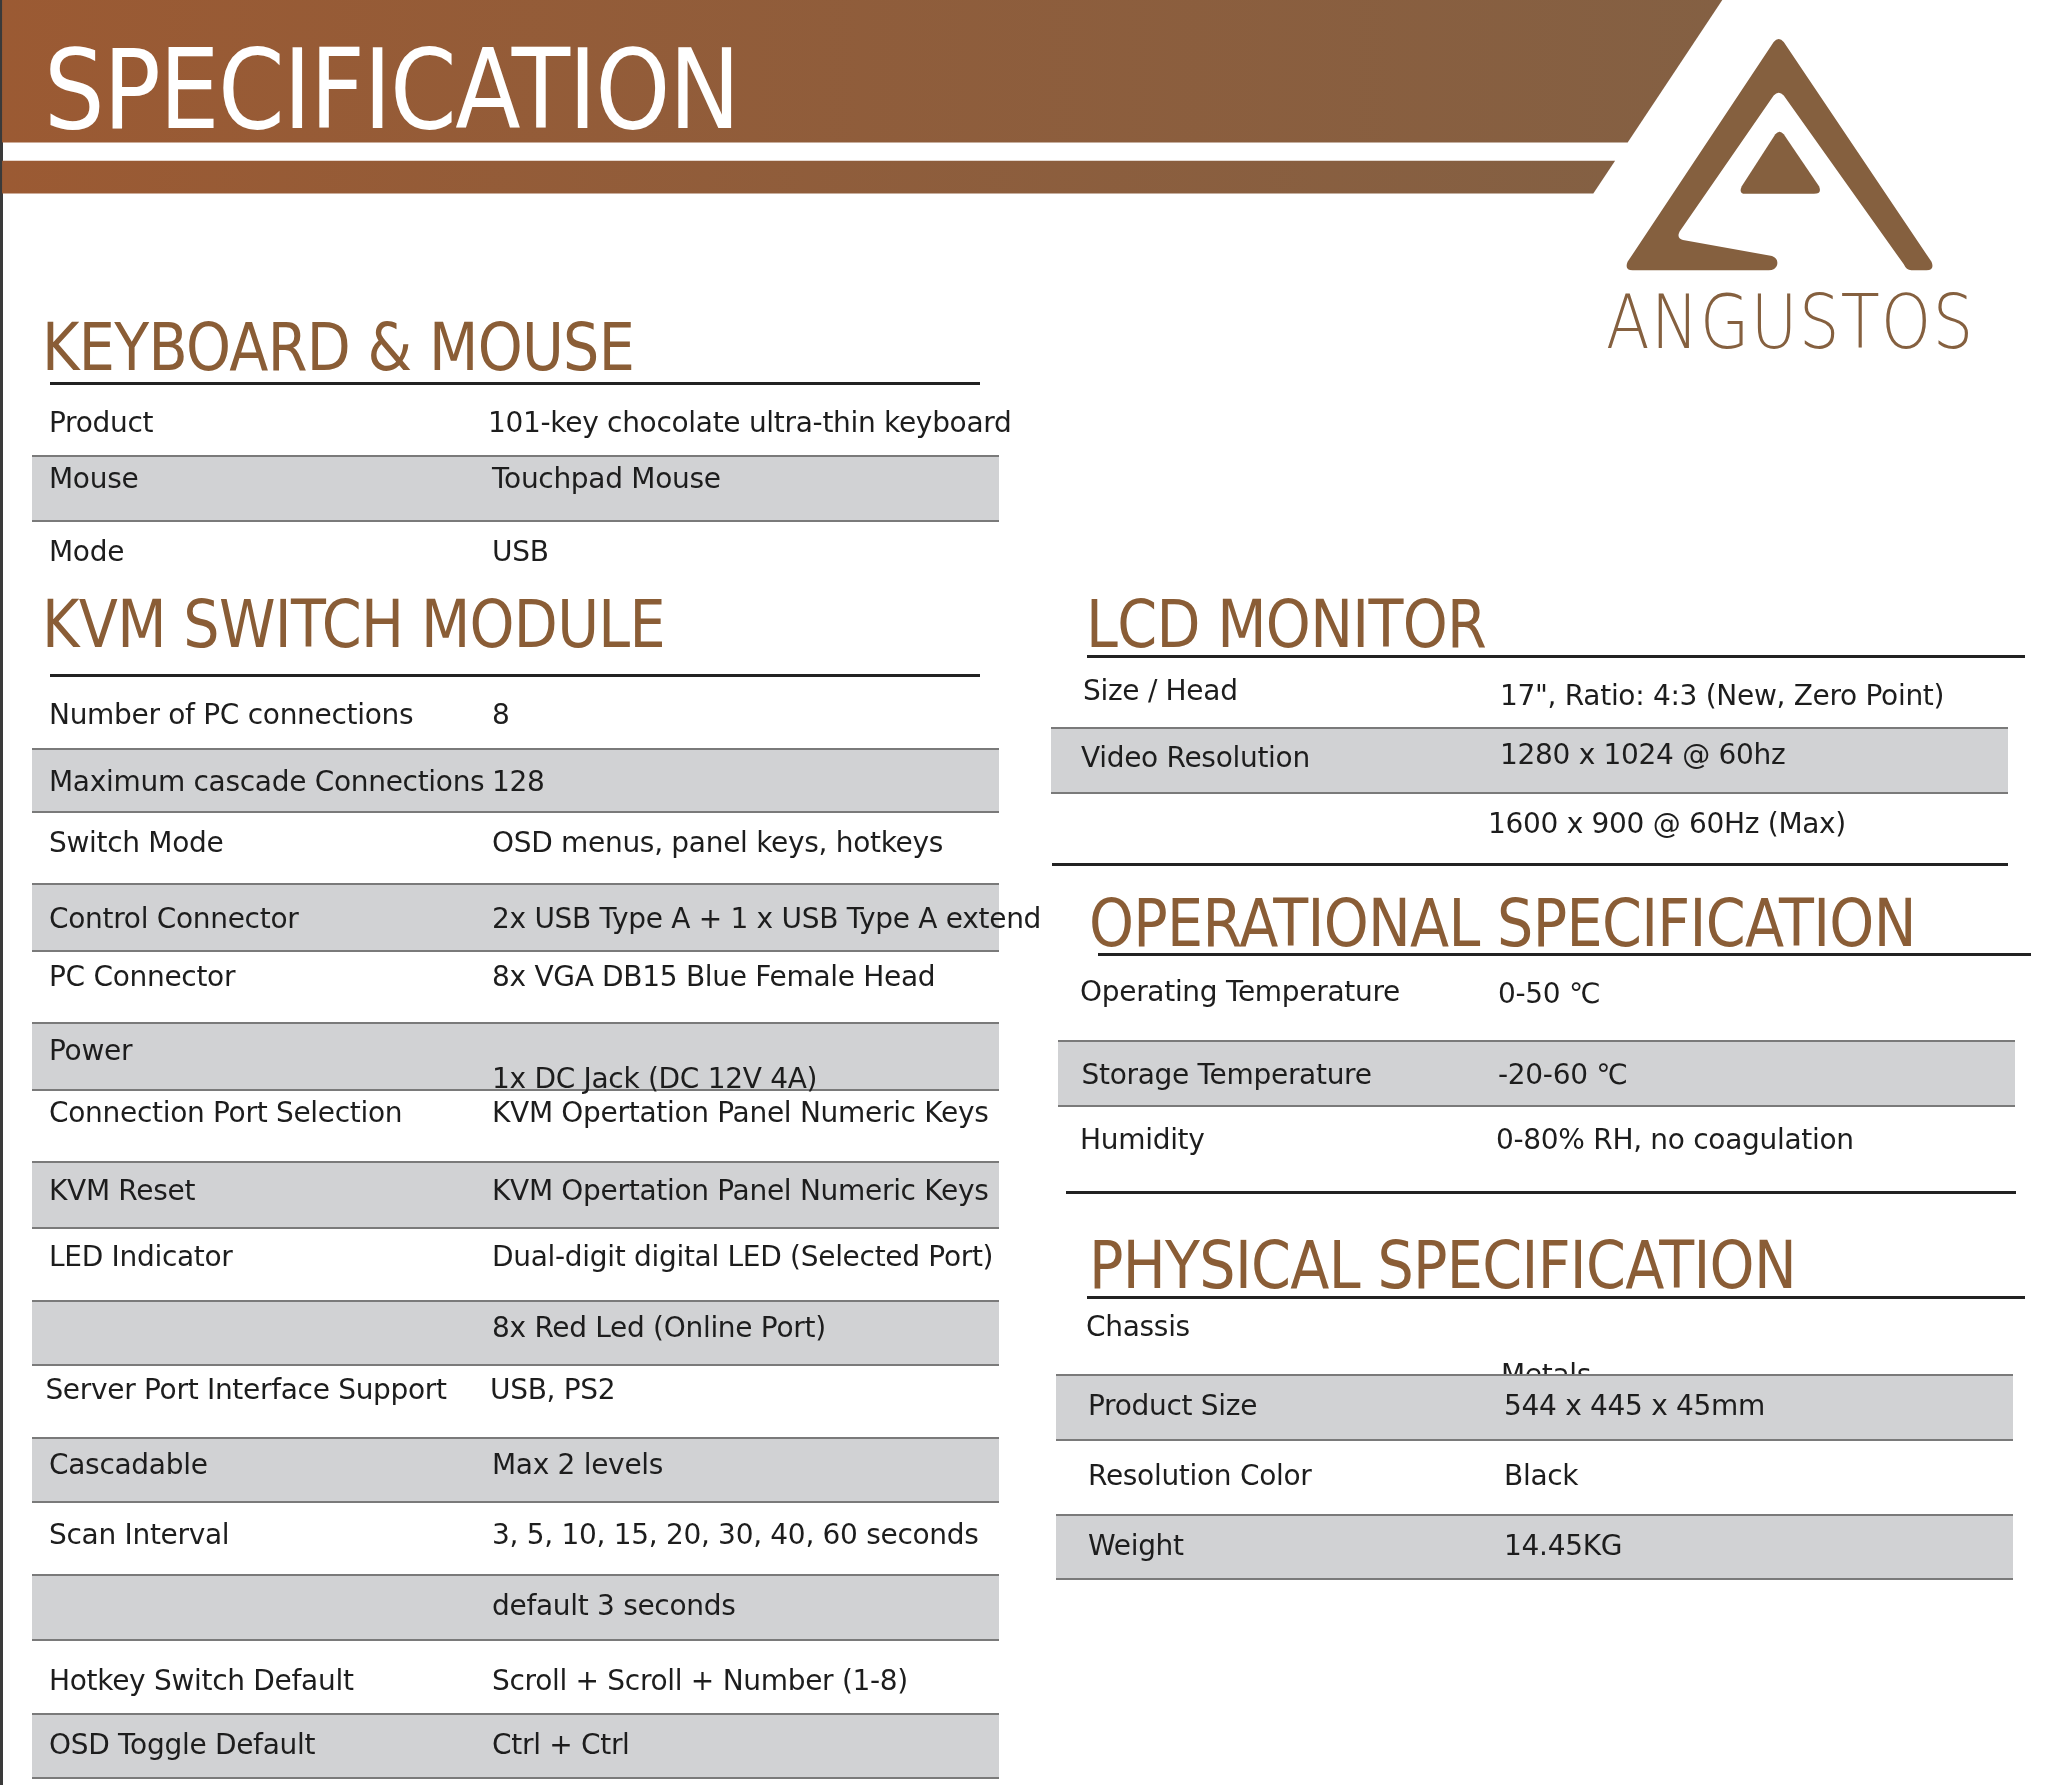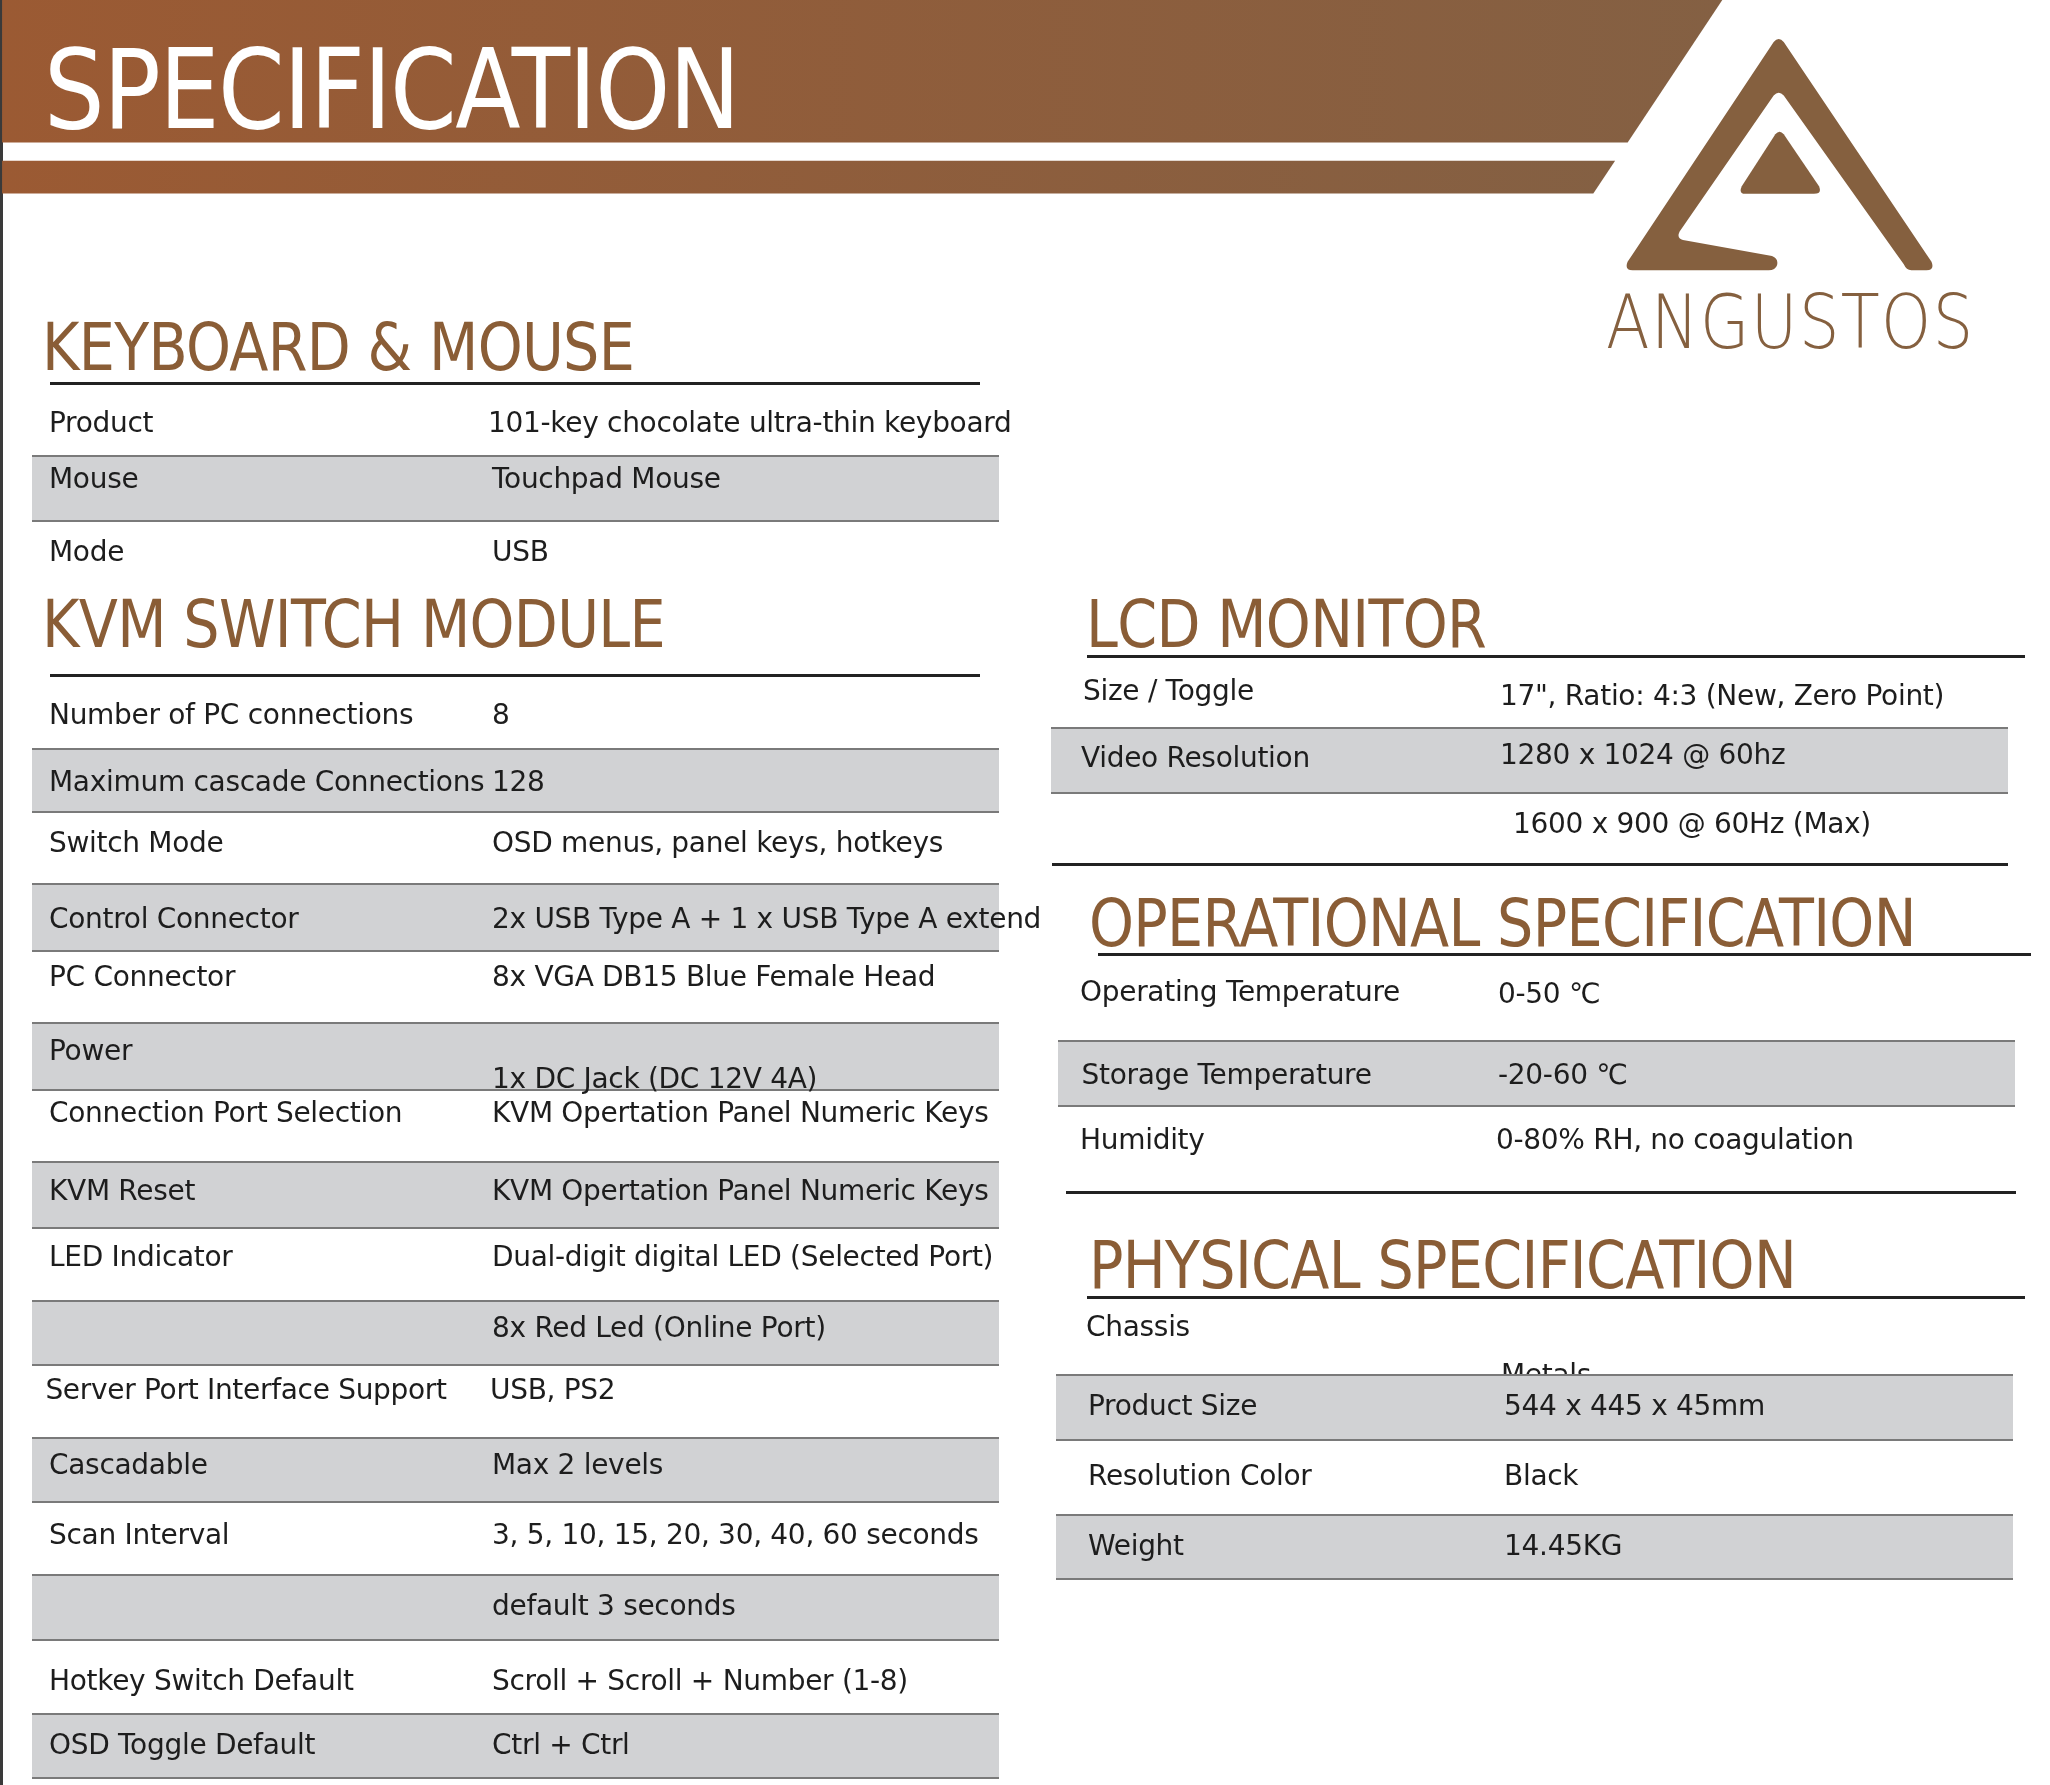--- a/index.html
+++ b/index.html
@@ -143,30 +143,30 @@
 </div>
 <div class="row gray" style="left:32px; top:1713px; width:967px; height:66px;">
   <span class="label" style="left:17px; top:46%;">OSD Toggle Default</span>
   <span class="value" style="left:460px; top:46%;">Ctrl + Ctrl</span>
 </div>
 
 <div class="section-title" style="left:1086px; top:592px;">LCD MONITOR</div>
 <div class="section-rule" style="left:1087px; top:655px; width:938px;"></div>
 
 <div class="row" style="left:1051px; top:661px; width:957px; height:67px;">
-  <span class="label" style="left:32px; top:44%;">Size / Toggle</span>
+  <span class="label" style="left:32px; top:44%;">Size / Head</span>
   <span class="value" style="left:449px; top:50%;">17", Ratio: 4:3 (New, Zero Point)</span>
 </div>
 <div class="row gray" style="left:1051px; top:727px; width:957px; height:67px;">
   <span class="label" style="left:30px; top:44%;">Video Resolution</span>
   <span class="value" style="left:449px; top:40%;">1280 x 1024 @ 60hz</span>
 </div>
 <div class="row" style="left:1051px; top:794px; width:957px; height:69px;">
   <span class="label" style="left:30px;"></span>
-  <span class="value" style="left:462px; top:42%;text-align:center;">1600 x 900 @ 60Hz (Max)</span>
+  <span class="value" style="left:437px; top:42%;text-align:center;">1600 x 900 @ 60Hz (Max)</span>
 </div>
 <div class="end-rule" style="left:1052px; top:863px; width:956px;"></div>
 
 <div class="section-title" style="left:1089px; top:891px;">OPERATIONAL SPECIFICATION</div>
 <div class="section-rule" style="left:1098px; top:953px; width:933px;"></div>
 
 <div class="row" style="left:1058px; top:959px; width:957px; height:81px;">
   <span class="label" style="left:22px; top:40%;">Operating Temperature</span>
   <span class="value" style="left:440px; top:42%;">0-50 ℃</span>
 </div>

